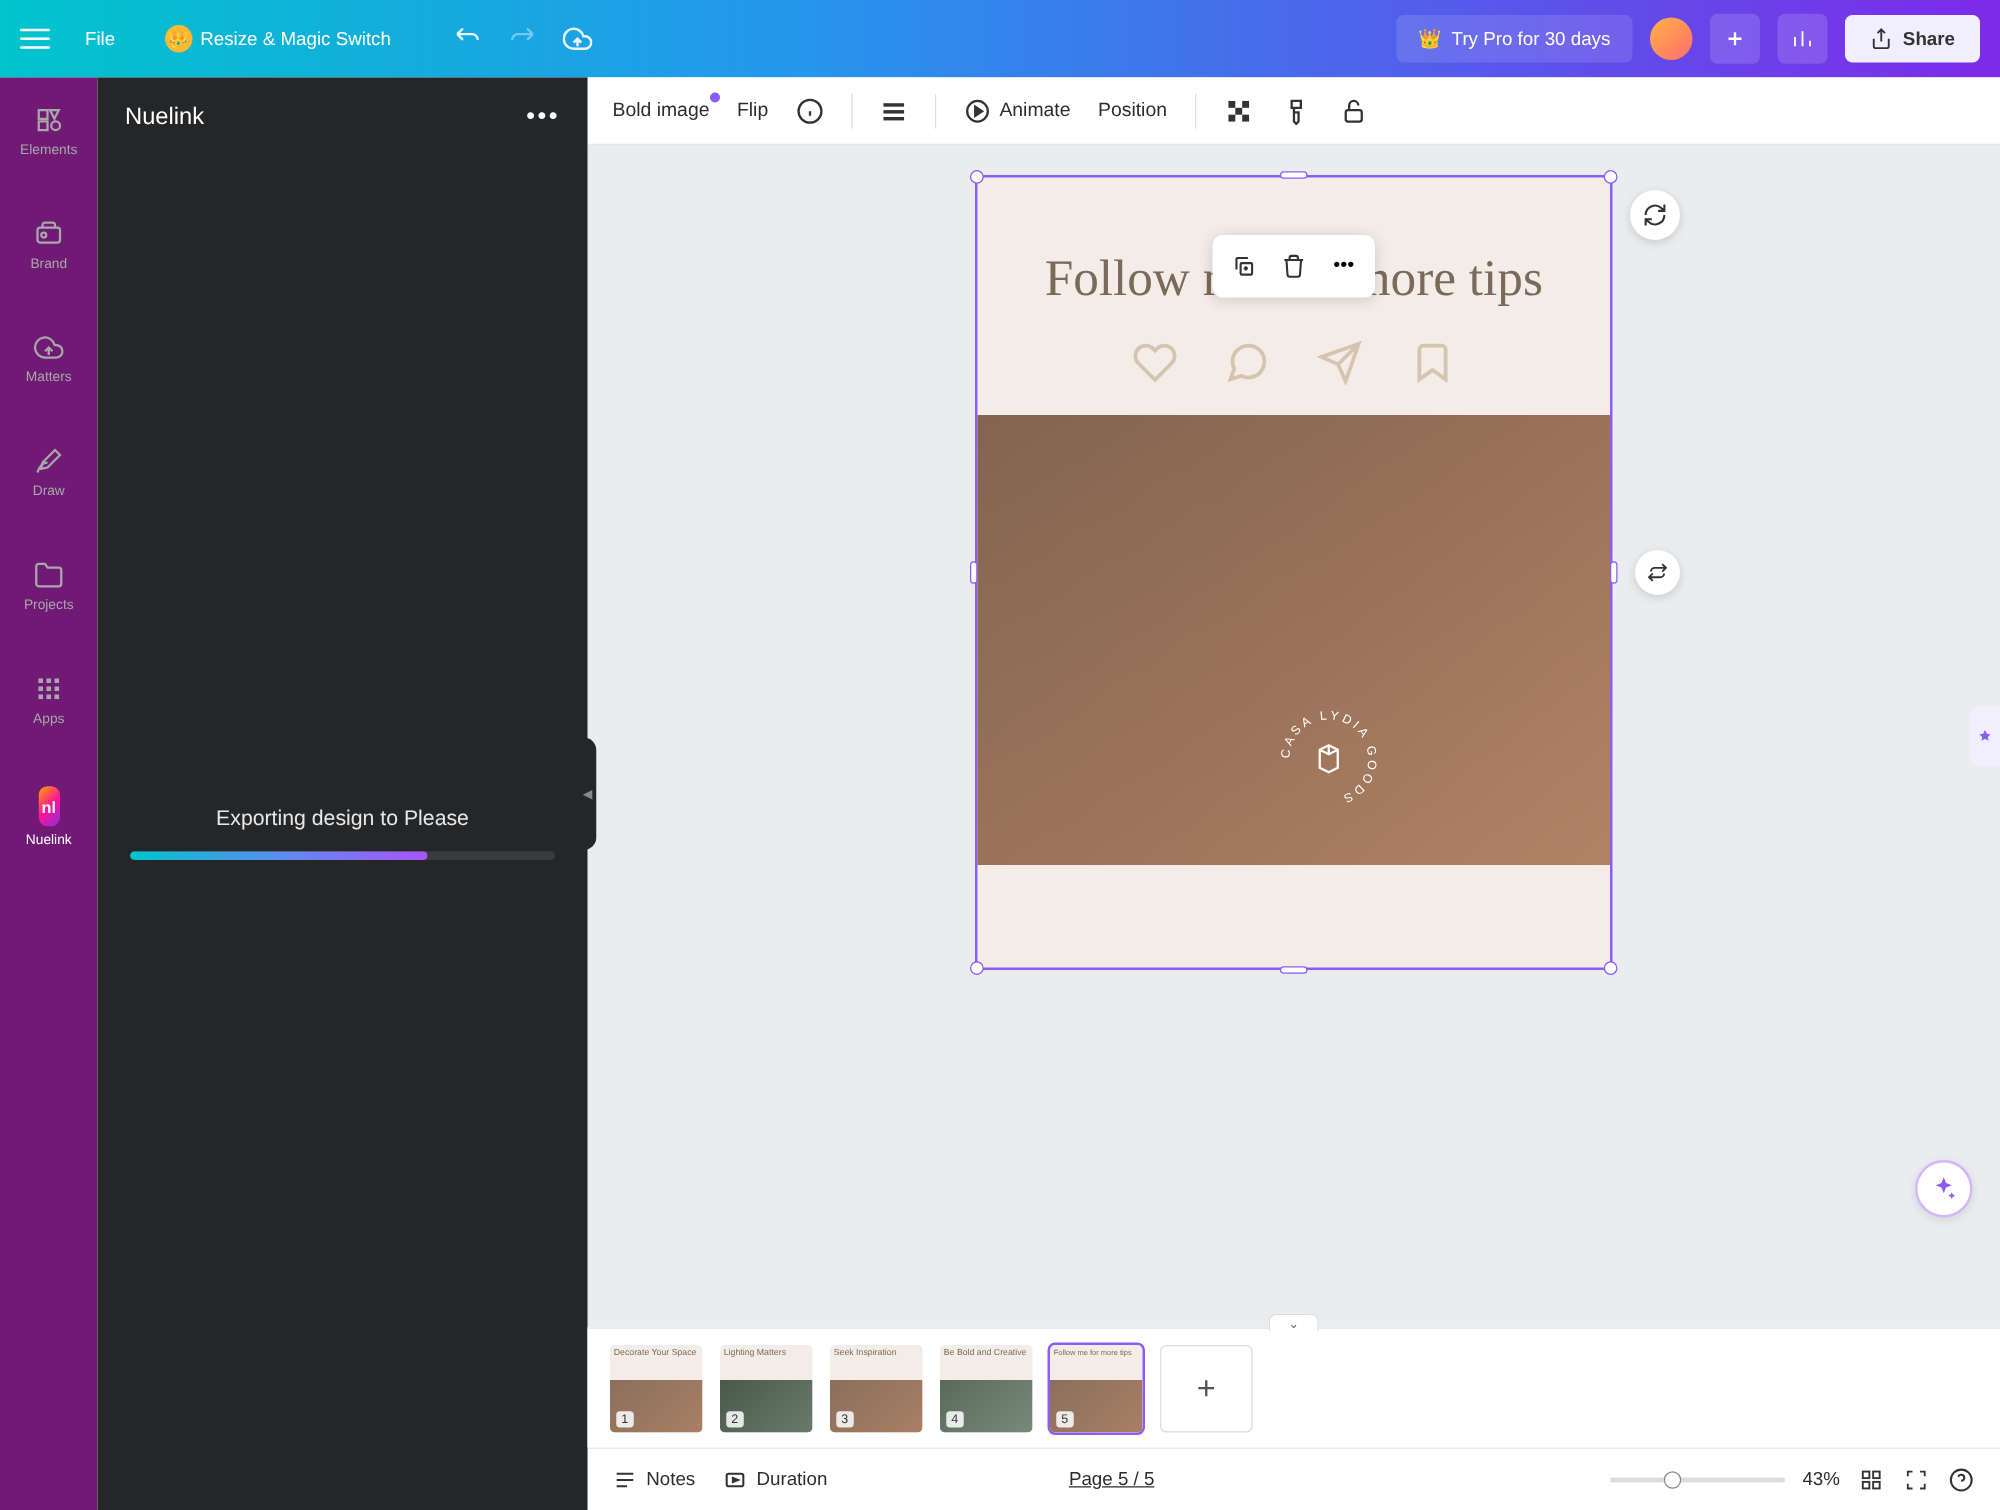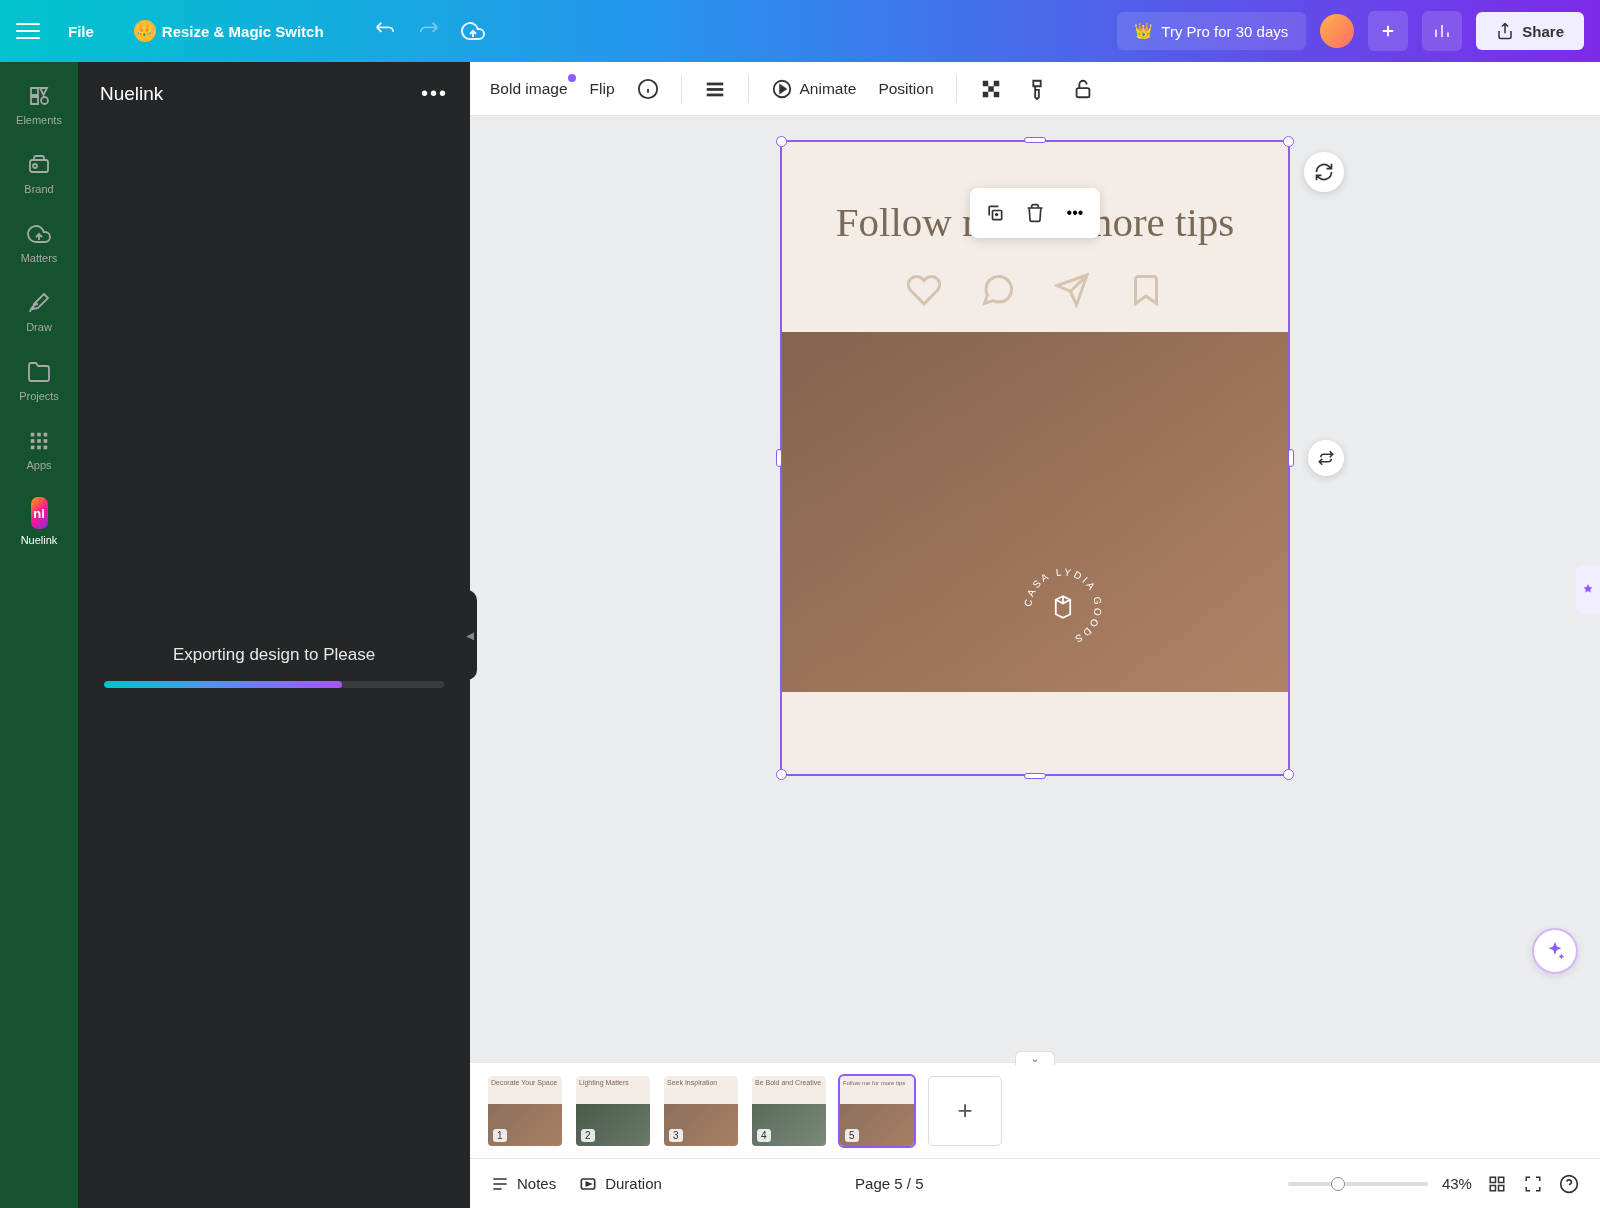--- a/index.html
+++ b/index.html
@@ -1,33 +1,33 @@
 <!DOCTYPE html>
 <html><head>
   <meta charset="utf-8">
   <style>
     * { margin: 0; padding: 0; box-sizing: border-box; font-family: -apple-system, BlinkMacSystemFont, "Segoe UI", sans-serif; }
     body { width: 1600px; height: 1208px; overflow: hidden; background: #f0f0f0; position: relative; }
     
     .top-bar { height: 62px; background: linear-gradient(90deg, #01c4cc 0%, #2596ed 40%, #7d2ae8 100%); display: flex; align-items: center; padding: 0 16px; gap: 16px; color: white; }
     .hamburger { width: 24px; height: 24px; display: flex; flex-direction: column; justify-content: center; gap: 5px; cursor: pointer; }
     .hamburger span { height: 2px; background: white; border-radius: 1px; }
-    .top-bar-btn { color: white; font-size: 15px; font-weight: 700; padding: 8px 12px; display: flex; align-items: center; gap: 6px; cursor: pointer; }
+    .top-bar-btn { color: white; font-size: 15px; font-weight: 400; padding: 8px 12px; display: flex; align-items: center; gap: 6px; cursor: pointer; }
     .crown-badge { width: 22px; height: 22px; background: #fdb933; border-radius: 50%; display: flex; align-items: center; justify-content: center; font-size: 13px; }
     .top-bar-icons { display: flex; gap: 18px; margin-left: 20px; }
     .top-bar-icon { width: 26px; height: 26px; display: flex; align-items: center; justify-content: center; opacity: 0.9; }
     .top-bar-right { margin-left: auto; display: flex; align-items: center; gap: 14px; }
     .try-pro { background: rgba(255,255,255,0.12); padding: 10px 18px; border-radius: 6px; font-size: 15px; font-weight: 500; display: flex; gap: 8px; align-items: center; }
     .avatar { width: 34px; height: 34px; border-radius: 50%; background: linear-gradient(135deg,#ffb347,#ff6b6b); }
     .icon-btn { width: 40px; height: 40px; background: rgba(255,255,255,0.15); border-radius: 6px; display: flex; align-items: center; justify-content: center; }
     .share-btn { background: #f0eeff; color: #333; padding: 10px 20px; border-radius: 6px; font-size: 15px; font-weight: 600; display: flex; gap: 8px; align-items: center; }
     
     .main-area { display: flex; height: calc(100% - 62px); }
     
-    .nav-rail { width: 78px; background: #14532d; display: flex; flex-direction: column; padding-top: 8px; }
+    .nav-rail { width: 78px; background: #701a75; display: flex; flex-direction: column; padding-top: 8px; gap: 22px; }
     .nav-item { display: flex; flex-direction: column; align-items: center; gap: 5px; padding: 13px 0; color: #a8a8a8; font-size: 11px; cursor: pointer; }
     .nav-item.active { color: white; }
     .nav-icon { width: 26px; height: 26px; display: flex; align-items: center; justify-content: center; }
     .nuelink-icon { width: 17px; height: 32px; border-radius: 7px; background: linear-gradient(135deg,#ffa500,#ff1493,#8a2be2); display: flex; align-items: center; justify-content: center; font-size: 13px; color: white; font-weight: bold; }
     
     .sidebar { width: 392px; background: #252627; color: white; display: flex; flex-direction: column; position: relative; }
     .sidebar-header { display: flex; align-items: center; justify-content: space-between; padding: 20px 22px; }
     .sidebar-title { font-size: 19px; font-weight: 500; }
     .more-dots { font-size: 20px; letter-spacing: 2px; }
     .sidebar-content { flex: 1; display: flex; flex-direction: column; align-items: center; justify-content: center; padding: 20px; gap: 16px; }
@@ -74,21 +74,21 @@
     .page-strip { height: 96px; background: white; border-top: 1px solid #e5e5e5; display: flex; align-items: center; padding: 0 18px; gap: 14px; position: relative; }
     .strip-collapse { position: absolute; top: -12px; left:50%; transform:translateX(-50%); width: 40px; height: 14px; background: white; border: 1px solid #ddd; border-bottom: none; border-radius: 6px 6px 0 0; display:flex;align-items:center;justify-content:center;font-size:10px;color:#666;}
     .thumb { width: 74px; height: 70px; background: #f4ece6; border-radius: 4px; position: relative; overflow: hidden; cursor: pointer; font-size: 7px; color: #7a6a5a; padding: 3px; }
     .thumb.active { outline: 2px solid #8b5cf6; }
     .thumb-img { position: absolute; bottom: 0; left: 0; right: 0; height: 42px; background: linear-gradient(135deg,#8b6f5c,#a87f64); }
     .thumb-num { position: absolute; bottom: 4px; left: 5px; background: rgba(255,255,255,0.85); padding: 1px 4px; border-radius: 3px; font-size: 10px; color: #333; z-index:2;}
     .add-page { width: 74px; height: 70px; border: 1px solid #ddd; border-radius: 5px; display: flex; align-items: center; justify-content: center; font-size: 26px; color: #555; }
     
     .bottom-bar { height: 50px; background: white; border-top: 1px solid #e5e5e5; display: flex; align-items: center; padding: 0 20px; gap: 22px; }
     .bottom-item { display: flex; align-items: center; gap: 7px; font-size: 15px; color: #2d2d2d; }
-    .bottom-center { margin-left: auto; margin-right: auto; }
+    .bottom-center { margin-left: auto; margin-right: auto; text-decoration: underline; }
     .zoom-slider { width: 140px; height: 4px; background: #ddd; border-radius: 2px; position: relative; }
     .zoom-thumb { position: absolute; top: 50%; left: 50px; transform: translate(-50%,-50%); width: 14px; height: 14px; background: white; border: 1px solid #888; border-radius: 50%; }
     .bottom-right { margin-left: auto; display: flex; align-items: center; gap: 14px; }
     .bottom-icon { width: 22px; height: 22px; display:flex;align-items:center;justify-content:center;}
   </style>
 </head>
 <body>
 
 <div class="top-bar">
   <div class="hamburger">

